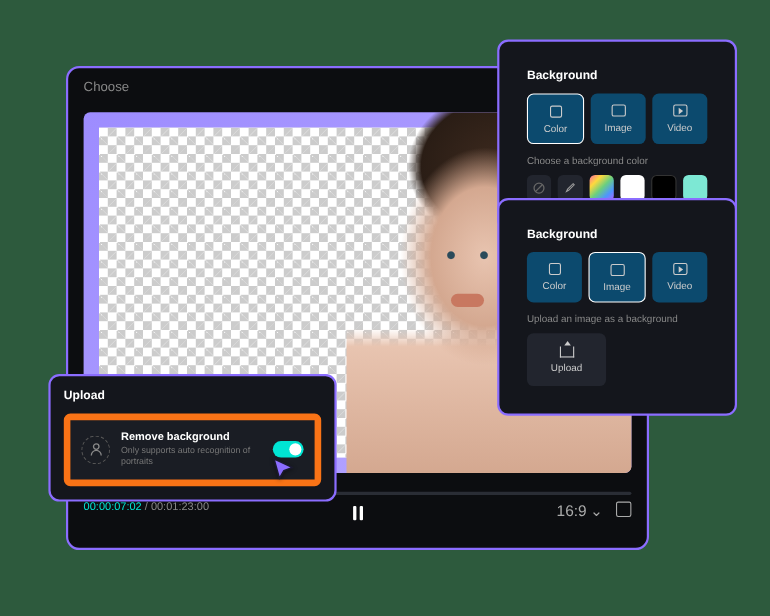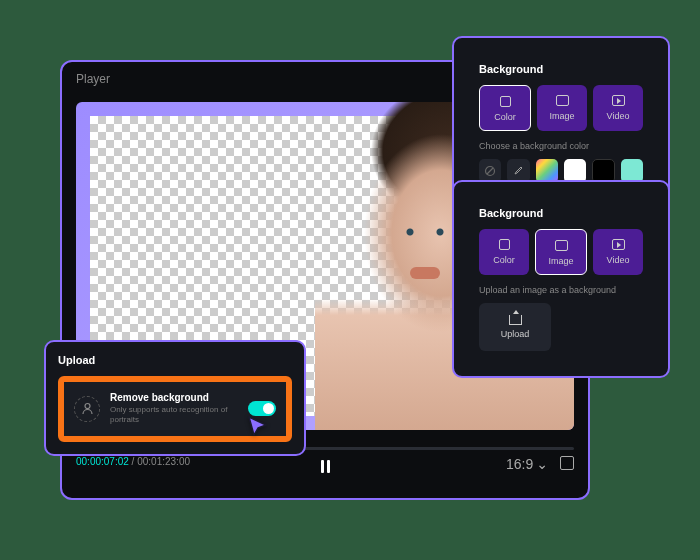--- a/index.html
+++ b/index.html
@@ -18,21 +18,21 @@
 .time .cur{color:#00e5d4}
 .pause{position:absolute;left:50%;transform:translateX(-50%);width:20px;height:20px;display:flex;gap:3px;justify-content:center;align-items:center}
 .pause span{width:3px;height:13px;background:#fff;border-radius:1px}
 .ratio{position:absolute;right:40px;color:#aaa;font-size:14px;display:flex;align-items:center;gap:3px}
 .fullscreen{position:absolute;right:14px;width:14px;height:14px;border:1.5px solid #aaa;border-radius:2px}
 .panel{position:absolute;background:#14161c;border:2px solid #8b6dff;border-radius:10px;padding:25px}
 .panel-title{color:#fff;font-size:11px;font-weight:600;margin-bottom:10px}
 .bg-panel1{right:30px;top:36px;width:218px}
 .bg-panel2{right:30px;top:180px;width:218px}
 .tabs{display:flex;gap:6px;margin-bottom:10px}
-.tab{flex:1;background:#4c1d95;border-radius:6px;padding:8px 4px;display:flex;flex-direction:column;align-items:center;gap:4px;color:#ccc;font-size:9px}
+.tab{flex:1;background:#0c4a6e;border-radius:6px;padding:8px 4px;display:flex;flex-direction:column;align-items:center;gap:4px;color:#ccc;font-size:9px}
 .tab.active{border:1px solid #fff}
 .tab-icon{width:14px;height:14px;display:flex;align-items:center;justify-content:center}
 .hint{color:#888;font-size:9px;margin-bottom:8px}
 .swatches{display:flex;gap:6px}
 .sw{width:24px;height:24px;border-radius:5px;position:relative}
 .sw-none{background:#22252e;display:flex;align-items:center;justify-content:center;color:#666}
 .sw-rainbow{background:linear-gradient(135deg,#ff6b9d,#ffd93d,#6bcf7f,#4d96ff,#b85cff)}
 .sw-white{background:#fff}
 .sw-black{background:#000;border:1px solid #333}
 .sw-mint{background:#7de8d4}
@@ -52,21 +52,21 @@
 .icon-img{width:13px;height:11px;border:1.5px solid currentColor;border-radius:2px;position:relative}
 .icon-vid{width:13px;height:11px;border:1.5px solid currentColor;border-radius:2px;position:relative}
 .icon-vid::after{content:"";position:absolute;left:4px;top:2px;border-left:4px solid currentColor;border-top:3px solid transparent;border-bottom:3px solid transparent}
 .icon-up{width:13px;height:10px;border:1.5px solid currentColor;border-top:none;position:relative}
 .icon-up::before{content:"";position:absolute;left:3px;top:-5px;border-left:3px solid transparent;border-right:3px solid transparent;border-bottom:4px solid currentColor}
 </style>
 </head>
 <body>
 
 <div class="player">
-  <div class="player-header">Player</div>
+  <div class="player-header">Choose</div>
   <div class="canvas">
     <div class="checker"></div>
     <div class="portrait"></div>
   </div>
   <div class="timeline"></div>
   <div class="controls">
     <div class="time">
       <span class="cur">00:00:07:02</span>
       <span> / </span>
       <span>00:01:23:00</span>

